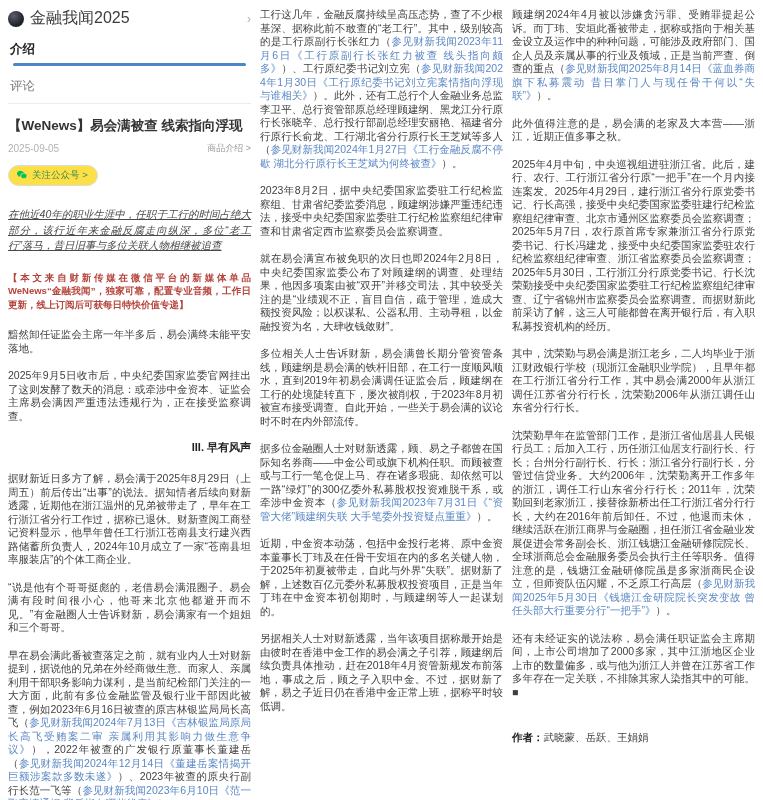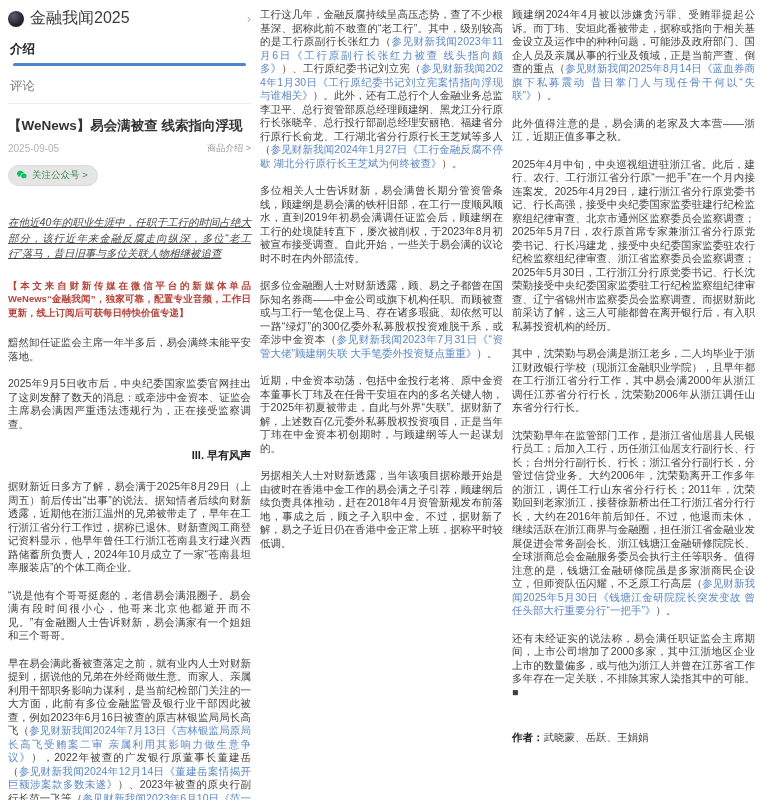--- a/index.html
+++ b/index.html
@@ -23,21 +23,21 @@
   .tab{font-size:12.5px;color:#7a7a7a;cursor:pointer;position:relative;}
   .tab.active{color:#1f1f1f;font-weight:bold;}
   .tab.active::after{content:"";position:absolute;left:3px;right:3px;bottom:-8px;height:3px;border-radius:2px;background:#4a86c9;}
 
   h1.title{font-size:13.5px;font-weight:600;color:#333;margin:13px 0 7px 0;line-height:18px;}
   .meta{display:flex;justify-content:space-between;align-items:center;margin:2px 0 8px 0;}
   .date{font-size:10px;color:#b3b3b3;}
   .plink{font-size:9px;color:#999;cursor:pointer;}
 
   .follow{display:inline-flex;align-items:flex-start;gap:4px;border:1px solid #dcdcdc;border-radius:11px;
-          padding:3px 9px 3px 7px;font-size:9.5px;color:#3f8a4f;background:#e5e5e5;cursor:pointer;margin:2px 0 16px 0;}
+          padding:3px 9px 3px 7px;font-size:9.5px;color:#3f8a4f;background:#fde047;cursor:pointer;margin:2px 0 8px 0;}
   .follow .wx{display:inline-flex;width:12px;height:12px;}
 
   .abstract{font-style:italic;text-decoration:underline;color:#4a4a4a;font-size:10.5px;line-height:15.5px;
             margin:13px 0;text-align:justify;}
   .disclaimer{color:#b5443c;font-weight:bold;font-size:9.5px;line-height:13.5px;margin:17px 0;text-align:justify;}
 
   p.para{font-size:10.5px;line-height:13.5px;color:#3f3f3f;margin:14px 0;text-align:justify;
          word-break:break-all;}
   .flow p.para:first-child{margin-top:12px;}
   .colstart p.para:first-child{margin-top:3px;}
@@ -91,20 +91,22 @@
         <p class="para"><span>据财新近日多方了解，易会满于2025年8月29日（上周五）前后传出“出事”的说法。据知情者后续向财新透露，近期他在浙江温州的兄弟被带走了，早年在工行浙江省分行工作过，据称已退休。财新查阅工商登记资料显示，他早年曾任工行浙江苍南县支行建兴西路储蓄所负责人，2024年10月成立了一家“苍南县坦率服装店”的个体工商企业。</span></p>
         <p class="para"><span>“说是他有个哥哥挺彪的，老借易会满混圈子。易会满有段时间很小心，他哥来北京他都避开而不见。”有金融圈人士告诉财新，易会满家有一个姐姐和三个哥哥。</span></p>
         <p class="para"><span>早在易会满此番被查落定之前，就有业内人士对财新提到，据说他的兄弟在外经商做生意。而家人、亲属利用干部职务影响力谋利，是当前纪检部门关注的一大方面，此前有多位金融监管及银行业干部因此被查，例如2023年6月16日被查的原吉林银监局局长高飞（</span><a class="lnk">参见财新我闻2024年7月13日《吉林银监局原局长高飞受贿案二审 亲属利用其影响力做生意争议》</a><span>），2022年被查的广发银行原董事长董建岳（</span><a class="lnk">参见财新我闻2024年12月14日《董建岳案情揭开 巨额涉案款多数未遂》</a><span>）、2023年被查的原央行副行长范一飞等（</span><a class="lnk">参见财新我闻2023年6月10日《范一飞案情通报 背后指向哪些线索》</a><span>）。</span></p>
         <p class="para"><span>在易会满将近40年的职业生涯中，在工行的34年浓墨重彩。正因如此，他此番被查，业内多认为与工行近年来金融反腐走向纵深有关。</span></p>
       </div>
   </div>
 
   <div class="col">
     <div class="flow colstart">
         <p class="para"><span>工行这几年，金融反腐持续呈高压态势，查了不少根基深、据称此前不敢查的“老工行”。其中，级别较高的是工行原副行长张红力（</span><a class="lnk">参见财新我闻2023年11月6日《工行原副行长张红力被查 线头指向颇多》</a><span>）、工行原纪委书记刘立宪（</span><a class="lnk">参见财新我闻2024年1月30日《工行原纪委书记刘立宪案情指向浮现 与谁相关》</a><span>）。此外，还有工总行个人金融业务总监李卫平、总行资管部原总经理顾建纲、黑龙江分行原行长张晓辛、总行投行部副总经理安丽艳、福建省分行原行长俞龙、工行湖北省分行原行长王芝斌等多人（</span><a class="lnk">参见财新我闻2024年1月27日《工行金融反腐不停歇 湖北分行原行长王芝斌为何终被查》</a><span>）。</span></p>
+        <p class="para"><span>2023年8月2日，据中央纪委国家监委驻工行纪检监察组、甘肃省纪委监委消息，顾建纲涉嫌严重违纪违法，接受中央纪委国家监委驻工行纪检监察组纪律审查和甘肃省定西市监察委员会监察调查。</span></p>
+        <p class="para"><span>就在易会满宣布被免职的次日也即2024年2月8日，中央纪委国家监委公布了对顾建纲的调查、处理结果，他因多项案由被“双开”并移交司法，其中较受关注的是“业绩观不正，盲目自信，疏于管理，造成大额投资风险；以权谋私、公器私用、主动寻租，以金融投资为名，大肆收钱敛财”。</span></p>
         <p class="para"><span>多位相关人士告诉财新，易会满曾长期分管资管条线，顾建纲是易会满的铁杆旧部，在工行一度顺风顺水，直到2019年初易会满调任证监会后，顾建纲在工行的处境陡转直下，屡次被削权，于2023年8月初被宣布接受调查。自此开始，一些关于易会满的议论时不时在内外部流传。</span></p>
         <p class="para"><span>据多位金融圈人士对财新透露，顾、易之子都曾在国际知名券商——中金公司或旗下机构任职。而顾被查或与工行一笔仓促上马、存在诸多瑕疵、却依然可以一路“绿灯”的300亿委外私募股权投资难脱干系，或牵涉中金资本（</span><a class="lnk">参见财新我闻2023年7月31日《“资管大佬”顾建纲失联 大手笔委外投资疑点重重》</a><span>）。</span></p>
         <p class="para"><span>近期，中金资本动荡，包括中金投行老将、原中金资本董事长丁玮及在任骨干安垣在内的多名关键人物，于2025年初夏被带走，自此与外界“失联”。据财新了解，上述数百亿元委外私募股权投资项目，正是当年丁玮在中金资本初创期时，与顾建纲等人一起谋划的。</span></p>
         <p class="para"><span>另据相关人士对财新透露，当年该项目据称最开始是由彼时在香港中金工作的易会满之子引荐，顾建纲后续负责具体推动，赶在2018年4月资管新规发布前落地，事成之后，顾之子入职中金。不过，据财新了解，易之子近日仍在香港中金正常上班，据称平时较低调。</span></p>
       </div>
   </div>
 
   <div class="col">
     <div class="flow colstart">
         <p class="para"><span>顾建纲2024年4月被以涉嫌贪污罪、受贿罪提起公诉。而丁玮、安垣此番被带走，据称或指向于相关基金设立及运作中的种种问题，可能涉及政府部门、国企人员及亲属从事的行业及领域，正是当前严查、倒查的重点（</span><a class="lnk">参见财新我闻2025年8月14日《蓝血券商旗下私募震动 昔日掌门人与现任骨干何以“失联”》</a><span>）。</span></p>

